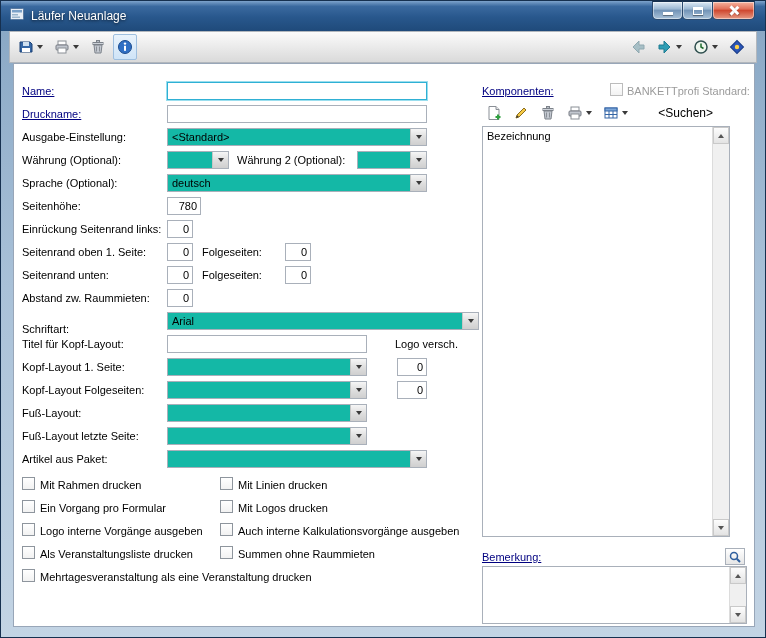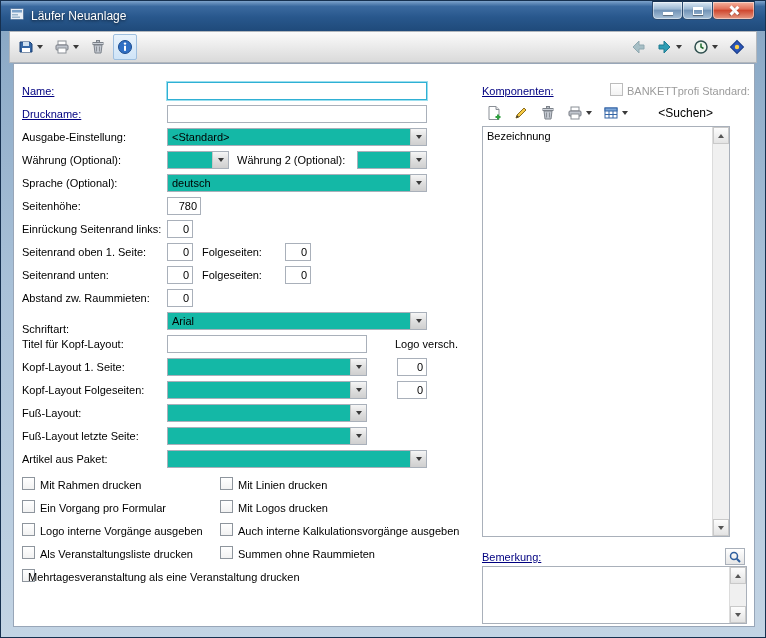--- a/index.html
+++ b/index.html
@@ -209,21 +209,21 @@
 
     <span class="lbl" style="top:204px">Seitenrand unten:</span>
     <input class="tin num" style="left: 153px; top: 202px; width: 26px;" value="0">
     <span class="lbl" style="left:188px;top:204px">Folgeseiten:</span>
     <input class="tin num" style="left: 271px; top: 202px; width: 26px;" value="0">
 
     <span class="lbl" style="top:227px">Abstand zw. Raummieten:</span>
     <input class="tin num" style="left: 153px; top: 225px; width: 26px;" value="0">
 
     <span class="lbl" style="top:258px">Schriftart:</span>
-    <div class="combo" style="left:153px;top:248px;width:260px">
+    <div class="combo" style="left:153px;top:248px;width:312px">
       <span class="cval">Arial</span>
       <span class="cbtn">
           <i class="car"></i>
         </span>
     </div>
 
     <span class="lbl" style="top:273px">Titel für Kopf-Layout:</span>
     <input class="tin" style="left: 153px; top: 271px; width: 200px;" value="">
     <span class="lbl" style="left:381px;top:273px">Logo versch.</span>
 
@@ -283,21 +283,21 @@
     <span class="clabel" style="left:26px;top:460px">Logo interne Vorgänge ausgeben</span>
     <span class="cbox" style="left:206px;top:459px"></span>
     <span class="clabel" style="left:224px;top:460px">Auch interne Kalkulationsvorgänge ausgeben</span>
 
     <span class="cbox" style="left:8px;top:482px"></span>
     <span class="clabel" style="left:26px;top:483px">Als Veranstaltungsliste drucken</span>
     <span class="cbox" style="left:206px;top:482px"></span>
     <span class="clabel" style="left:224px;top:483px">Summen ohne Raummieten</span>
 
     <span class="cbox" style="left:8px;top:505px"></span>
-    <span class="clabel" style="left:14px;top:506px">Mehrtagesveranstaltung als eine Veranstaltung drucken</span>
+    <span class="clabel" style="left:26px;top:506px">Mehrtagesveranstaltung als eine Veranstaltung drucken</span>
 
     <span class="lbl ulbl" style="left:468px;top:20px">Komponenten:</span>
     <span class="cbox dis" style="left:596px;top:19px"></span>
     <span class="clabel gray" style="left:613px;top:20px">BANKETTprofi Standard:</span>
 
     <div class="rtools">
       <div class="tbtn">
         <svg width="16" height="16" viewBox="0 0 16 16">
             <path d="M3 1.5 h7 l3 3 v10 h-10 z" fill="#fff" stroke="#8a8f96"></path>
             <path d="M10 1.5 v3 h3" fill="#e8e8e8" stroke="#8a8f96"></path>

